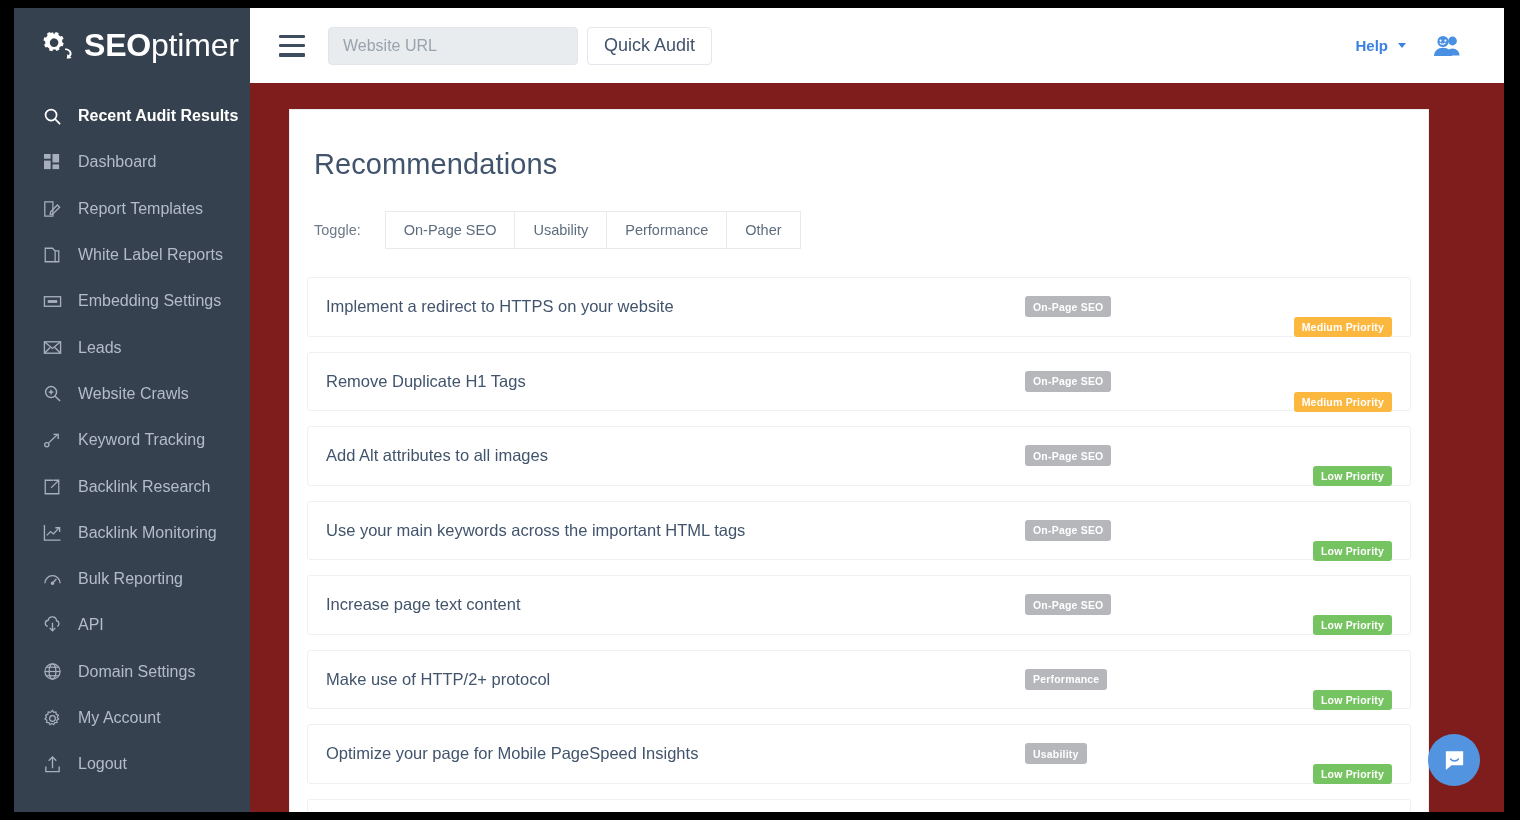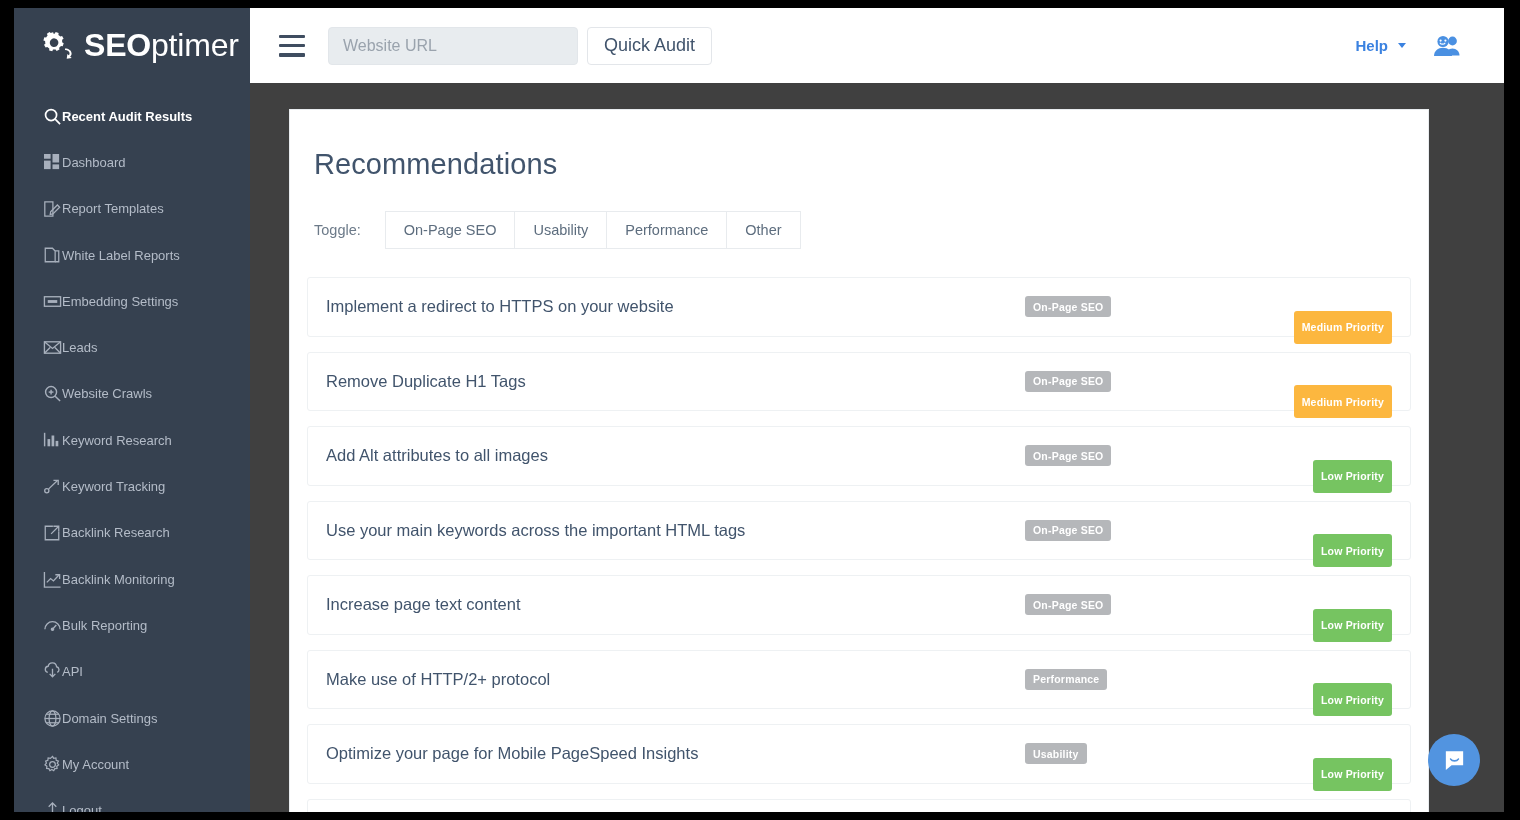--- a/index.html
+++ b/index.html
@@ -38,23 +38,24 @@
     letter-spacing:-0.2px;
     white-space:nowrap;
   }
   .brand-text .b { font-weight:bold; }
 
   .nav { padding-top:10px; }
   .nav-item {
     display:flex; align-items:center;
     height:46.3px;
     padding-left:28px;
+    gap:16px;
     cursor:pointer;
     color:#b4bcc8;
-    font-size:13px;
+    font-size:16px;
     white-space:nowrap;
   }
   .nav-item .ic {
     width:20px; height:20px;
     display:flex; align-items:center; justify-content:center;
     flex:0 0 20px;
     opacity:.9;
   }
   .nav-item .ic svg { display:block; }
   .nav-item.active { color:#ffffff; font-weight:bold; }
@@ -120,21 +121,21 @@
     border-right:4.5px solid transparent;
     border-top:5.5px solid #3b82e0;
   }
   .users-icon { cursor:pointer; display:flex; }
 
   
   #content {
     position:absolute;
     left:236px; top:75px;
     width:1254px; height:729px;
-    background:#404040;
+    background:#7f1d1d;
     overflow:hidden;
   }
   #card {
     position:absolute;
     left:39px; top:26px;
     width:1140px;
     min-height:760px;
     background:#ffffff;
     border:1px solid #e9ecef;
   }
@@ -196,21 +197,21 @@
     border-radius:3px;
     color:#ffffff;
     font-size:10.5px;
     font-weight:bold;
     display:flex; align-items:center; justify-content:center;
     letter-spacing:.2px;
   }
   .prio-badge {
     position:absolute;
     right:18px;
-    height:33px;
+    height:20px;
     padding:0 8px;
     border-radius:3px;
     color:#ffffff;
     font-size:10.5px;
     font-weight:bold;
     display:flex; align-items:center; justify-content:center;
     letter-spacing:.2px;
     margin-top:41px;
   }
   .prio-medium { background:#fcb73f; }
@@ -314,31 +315,20 @@
           <svg width="19" height="19" viewBox="0 0 20 20" fill="none" stroke="currentColor" stroke-width="1.5">
               <circle cx="8.5" cy="8.5" r="5.8"></circle>
               <line x1="12.8" y1="12.8" x2="18" y2="18"></line>
               <line x1="6" y1="8.5" x2="11" y2="8.5"></line>
               <line x1="8.5" y1="6" x2="8.5" y2="11"></line>
             </svg>
         </span>
         <span>Website Crawls</span>
       </div>
 
-      <div class="nav-item">
-        <span class="ic">
-          <svg width="18" height="18" viewBox="0 0 20 20" fill="currentColor">
-              <rect x="1" y="2" width="1.6" height="15"></rect>
-              <rect x="5" y="9" width="3" height="8"></rect>
-              <rect x="9.5" y="5" width="3" height="12"></rect>
-              <rect x="14" y="11" width="3" height="6"></rect>
-            </svg>
-        </span>
-        <span>Keyword Research</span>
-      </div>
 
       <div class="nav-item">
         <span class="ic">
           <svg width="19" height="19" viewBox="0 0 20 20" fill="none" stroke="currentColor" stroke-width="1.4">
               <circle cx="4" cy="14.5" r="2.2"></circle>
               <path d="M6 12.5L15 4"></path>
               <path d="M11 3.5h5v5"></path>
             </svg>
         </span>
         <span>Keyword Tracking</span>

